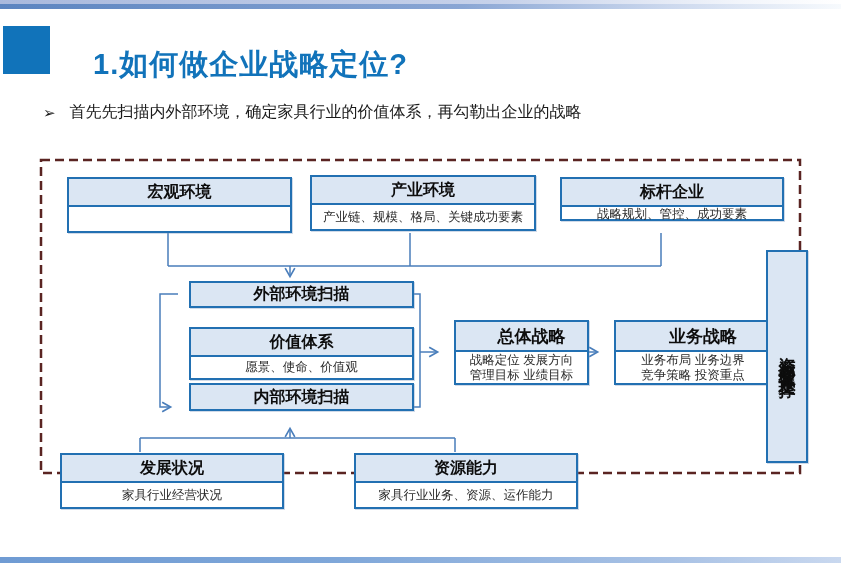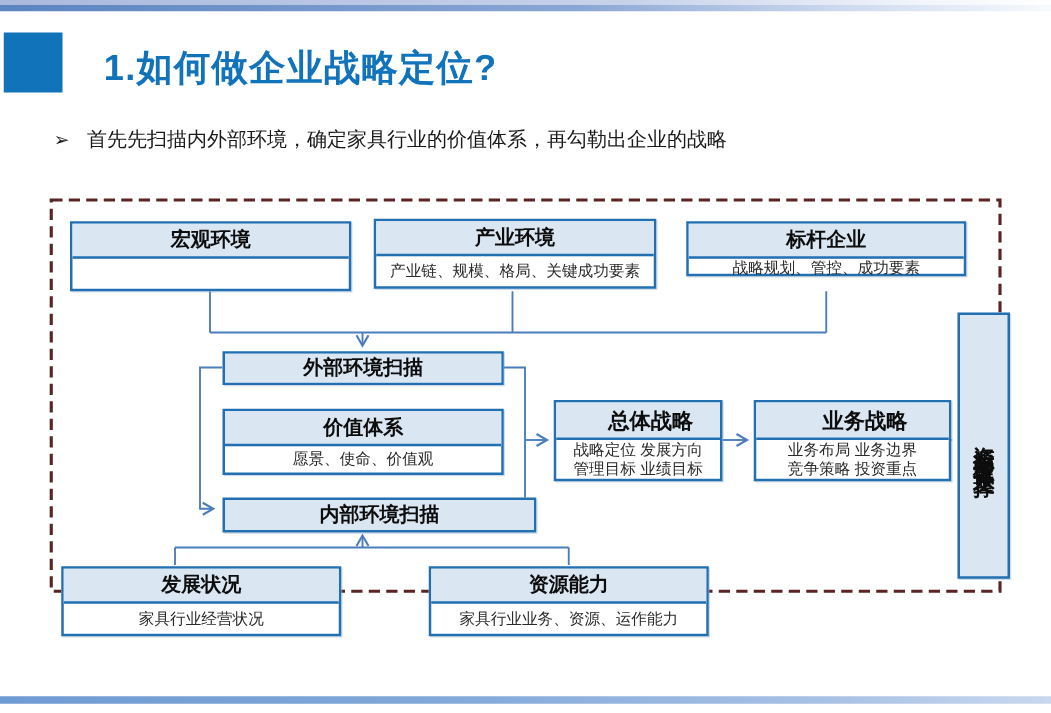--- a/index.html
+++ b/index.html
@@ -10,29 +10,29 @@
   
   .topbar-light{position:absolute;left:0;top:0;width:841px;height:4px;
     background:linear-gradient(to right,#a9b9dd,#c7d2ea 60%,#f2f5fb 88%,#ffffff);}
   .topbar-dark{position:absolute;left:0;top:4px;width:841px;height:5px;
     background:linear-gradient(to right,#5b84c0,#8aa6d4 55%,#cdd9ee 80%,#f7fafd);}
   
   .bottombar{position:absolute;left:0;top:557px;width:841px;height:6px;
     background:linear-gradient(to right,#6f9bd3,#7fa7d9 40%,#a9c2e5 80%,#c9d8ef);}
   
   .title-square{position:absolute;left:3px;top:26px;width:47px;height:48px;background:#1173ba;}
-  .page-title{position:absolute;left:75px;top:27px;margin:8px;font-size:29px;font-weight:bold;color:#1173ba;letter-spacing:1px;}
+  .page-title{position:absolute;left:75px;top:27px;margin:18px;font-size:29px;font-weight:bold;color:#1173ba;letter-spacing:1px;}
   
   .bullet{position:absolute;left:43px;top:102px;width:770px;font-size:16px;color:#1a1a1a;display:flex;gap:14px;align-items:flex-start;}
   .bullet .marker{font-size:15px;line-height:21px;color:#1a1a1a;}
   
   .wires{position:absolute;left:0;top:0;width:841px;height:570px;pointer-events:none;}
   
   .node{position:absolute;border:2px solid #2270b2;background:#ffffff;box-sizing:border-box;
-    display:flex;flex-direction:column;box-shadow:1px 1px 0 rgba(120,150,190,.35);}
+    display:flex;flex-direction:column;box-shadow:1px 1px 0 rgba(120,150,190,.35);margin-left:11px;}
   .node .hd{flex:0 0 26px;background:#dbe6f3;border-bottom:2px solid #2270b2;
     display:flex;align-items:center;justify-content:center;font-weight:bold;font-size:16px;color:#0d0d0d;}
   .node.solo .hd{flex:1;border-bottom:none;}
   .node .bd{flex:1;display:flex;flex-direction:column;align-items:center;justify-content:center;
     font-size:12.5px;color:#2b2b2b;line-height:15px;}
   .node.tall .hd{flex:0 0 28px;font-size:17px;padding-left:20px;}
   
   .support{position:absolute;left:766px;top:250px;width:42px;height:213px;box-sizing:border-box;
     border:2px solid #2270b2;background:#dbe6f3;display:flex;align-items:center;justify-content:center;
     box-shadow:1px 1px 0 rgba(120,150,190,.35);}
@@ -95,21 +95,21 @@
     <div class="bd">战略规划、管控、成功要素</div>
   </div>
 
   <div class="node" style="left:178px;top:327px;width:225px;height:53px">
     <div class="hd">价值体系</div>
     <div class="bd">愿景、使命、价值观</div>
   </div>
   <div class="node solo" style="left:178px;top:281px;width:225px;height:27px">
     <div class="hd">外部环境扫描</div>
   </div>
-  <div class="node solo" style="left:178px;top:398px;width:251px;height:28px">
+  <div class="node solo" style="left:178px;top:383px;width:225px;height:28px">
     <div class="hd">内部环境扫描</div>
   </div>
 
   <div class="node tall" style="left:443px;top:320px;width:135px;height:65px">
     <div class="hd">总体战略</div>
     <div class="bd">
       <span>战略定位  发展方向</span>
       <span>管理目标  业绩目标</span>
     </div>
   </div>

